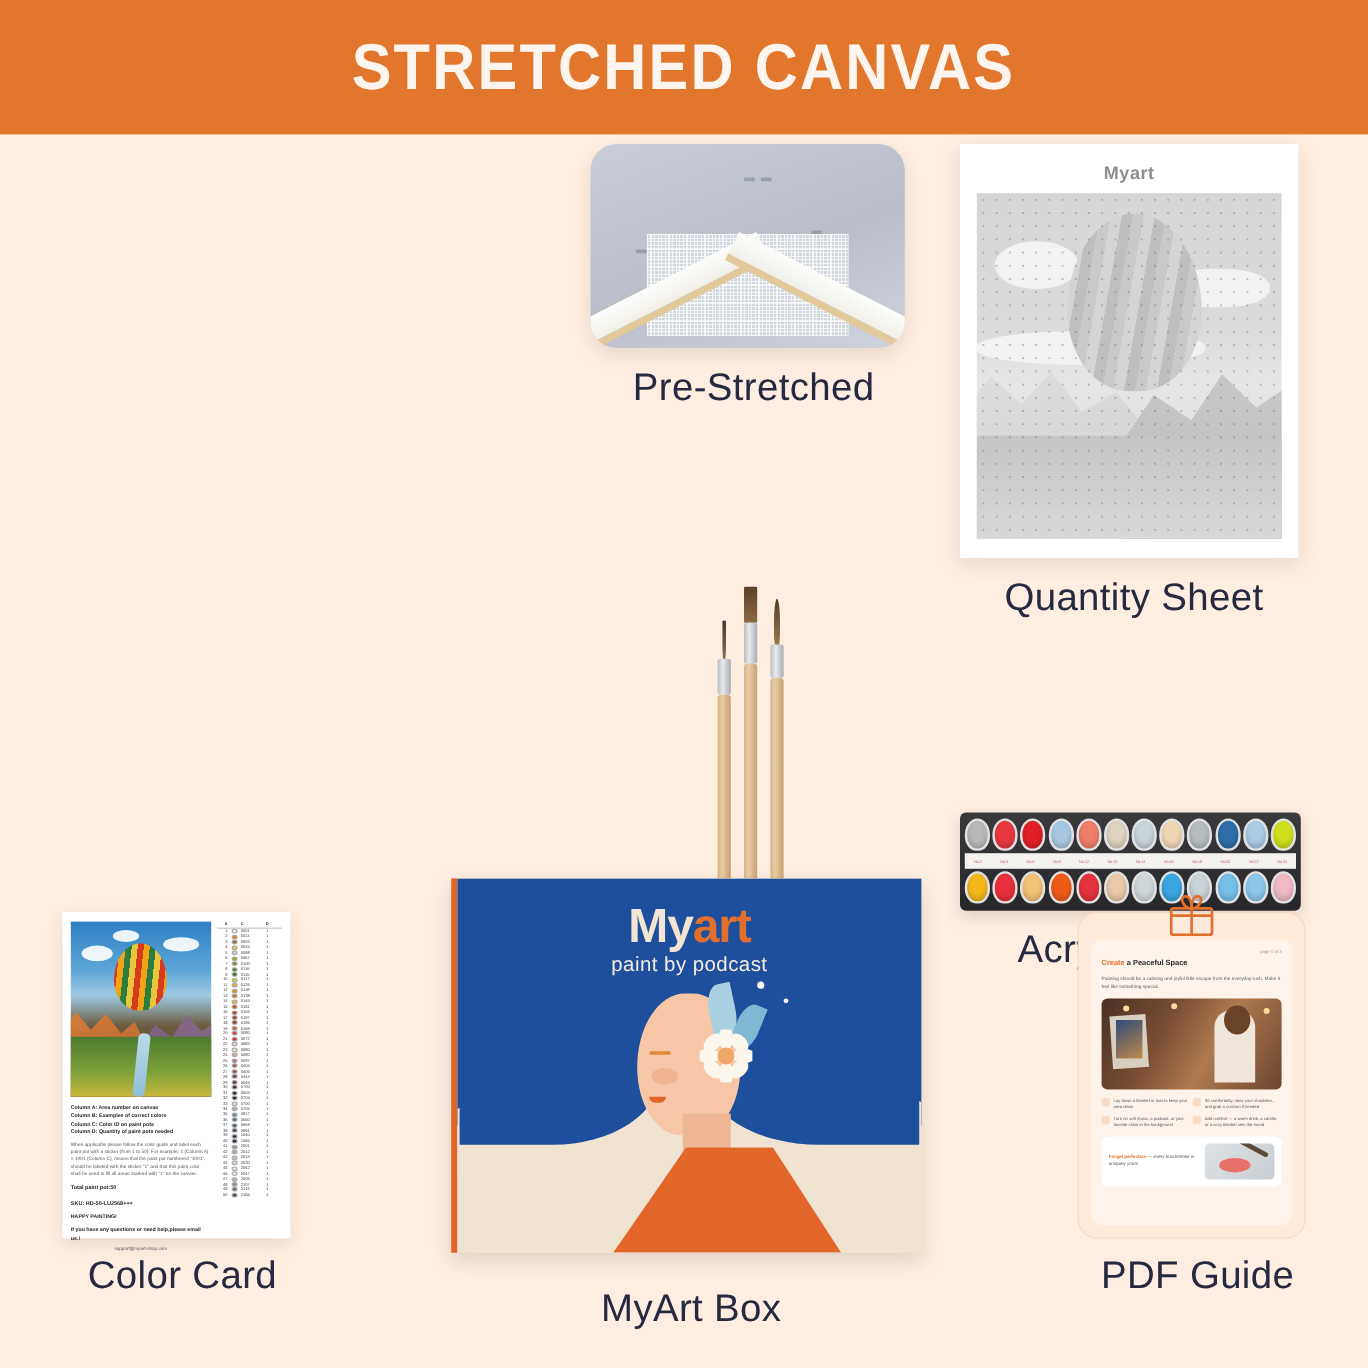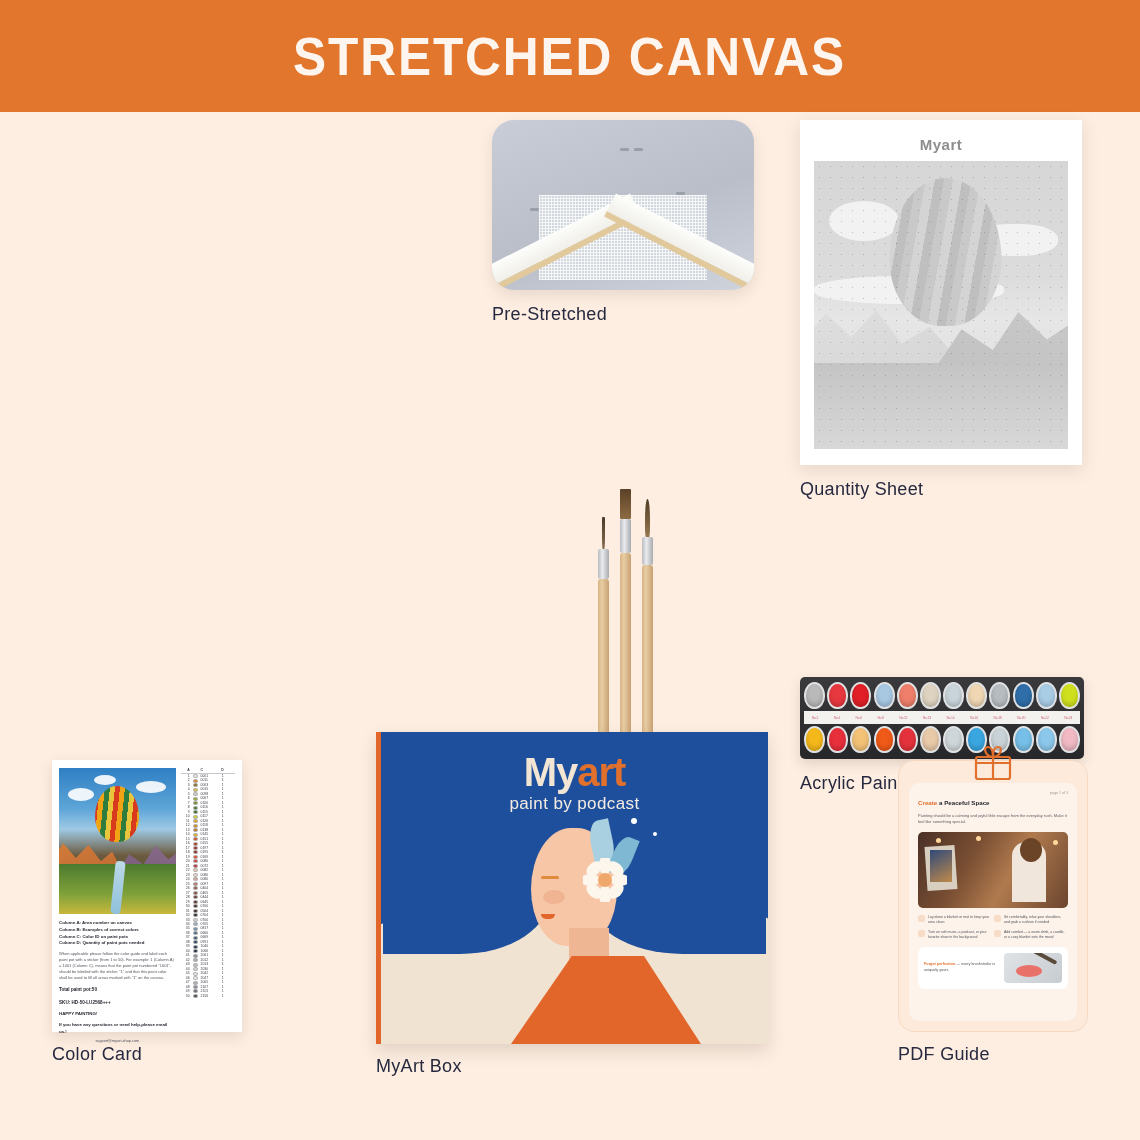--- a/index.html
+++ b/index.html
@@ -21,22 +21,23 @@
     color: #fdf5ee;
     font-size: 54px;
     font-weight: 700;
     letter-spacing: 2px;
     font-family: "Liberation Sans Narrow", "Liberation Sans", sans-serif;
     transform: scaleX(0.92);
   }
 
   
   .caption {
+    text-align: center;
     color: #26293f;
-    font-size: 18px;
+    font-size: 32px;
     font-weight: 400;
     letter-spacing: .3px;
   }
 
   .stage { position: relative; width: 1140px; height: 1028px; }
   .cell { position: absolute; }
 
   
   #canvas-block { left: 52px; top: 32px; width: 400px; }
   .canvas-wrap {
@@ -832,21 +833,21 @@
         </svg>
       </div>
       <div class="dot-w" style="left:250px;top:86px;width:6px;height:6px;"></div>
       <div class="dot-w" style="left:272px;top:100px;width:4px;height:4px;"></div>
       <div class="dot-w" style="left:240px;top:148px;width:4px;height:4px;"></div>
       <div class="box-logo">
         <span class="logo-my">My</span><span class="logo-art">art</span>
       </div>
       <div class="box-tag">paint by podcast</div>
     </div>
-    <div class="caption" style="margin-top:12px;">MyArt Box</div>
+    <div class="caption" style="margin-top:28px;">MyArt Box</div>
   </div>
 
   <div class="cell" id="pdf-block">
     <div class="pdf-card">
       <div class="gift-icon">
         <svg width="42" height="40" viewBox="0 0 42 40" fill="none" stroke="#e2702d" stroke-width="2.2">
           <rect x="4" y="14" width="34" height="22" rx="2"></rect>
           <line x1="4" y1="20" x2="38" y2="20"></line>
           <line x1="21" y1="14" x2="21" y2="36"></line>
           <path d="M21 14 C 14 14, 10 4, 16 4 C 20 4, 21 10, 21 14 Z"></path>

